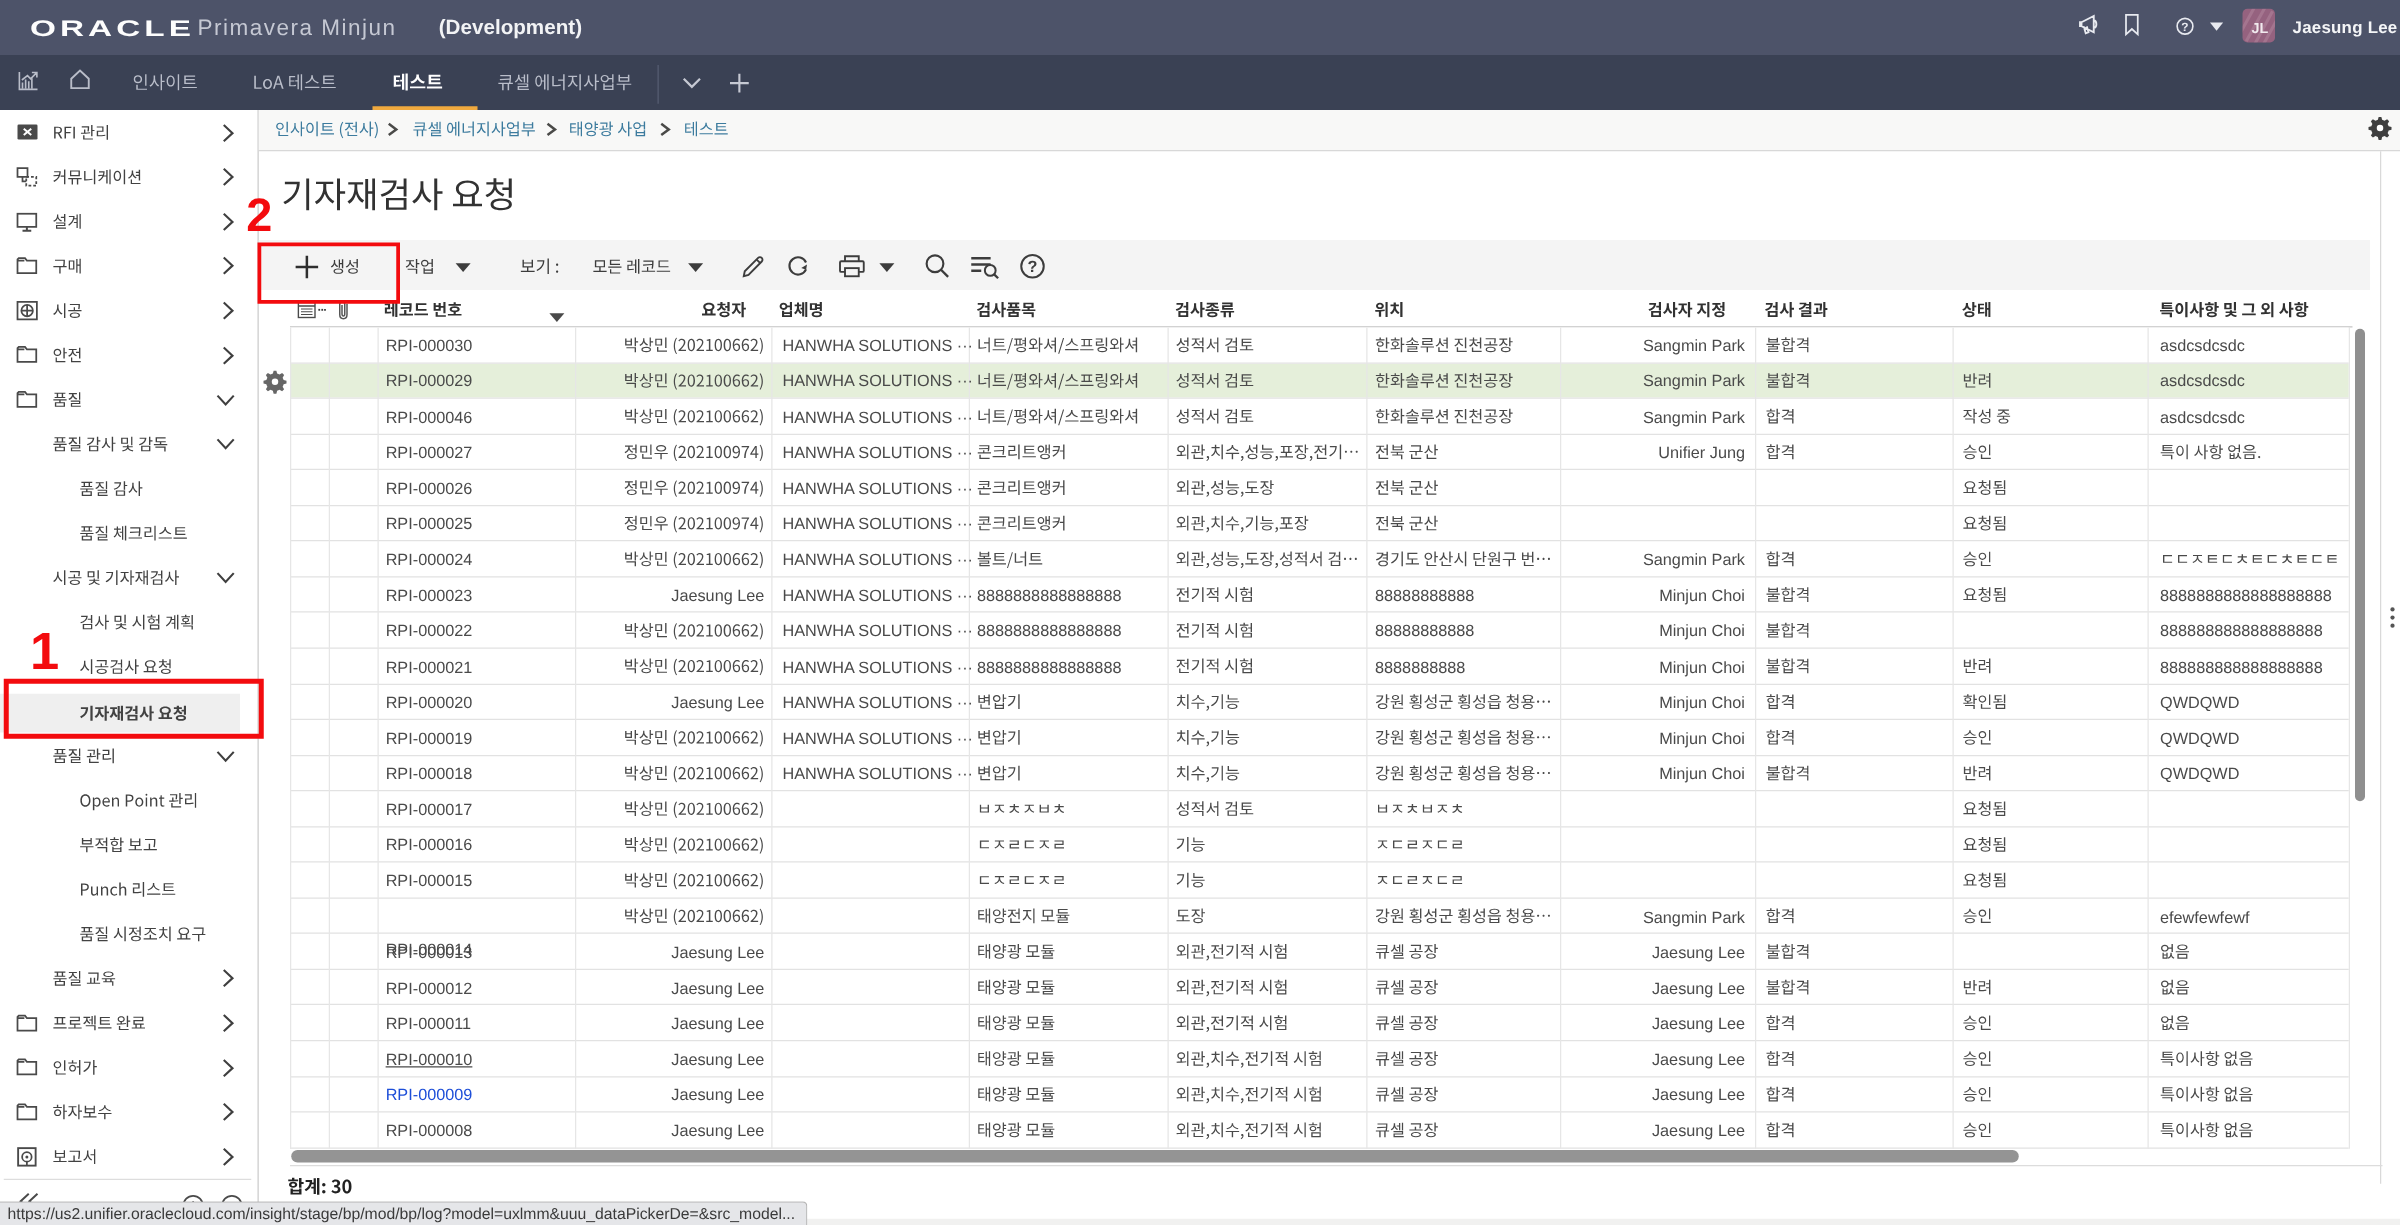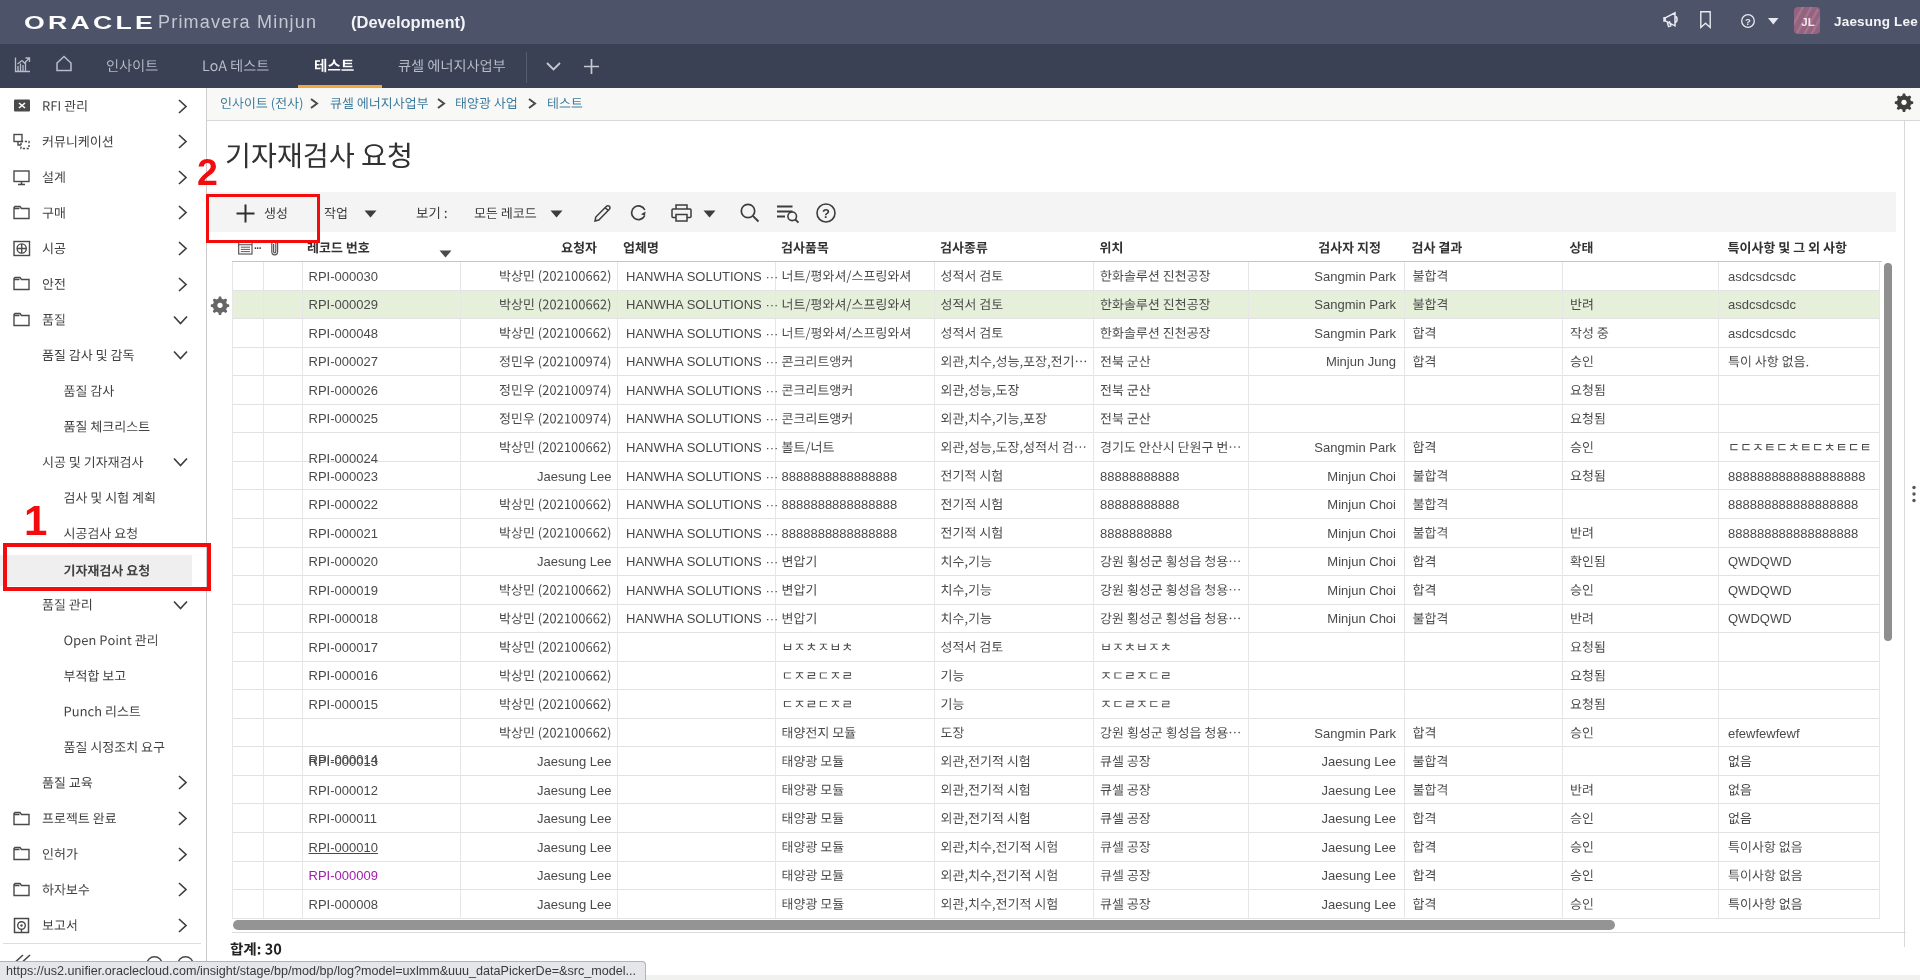--- a/index.html
+++ b/index.html
@@ -278,32 +278,32 @@
     <circle cx="8" cy="9.3" r="2.6" fill="#fff"></circle>
   </svg>
 <div style="position:absolute;left:308.5px;top:269.7px;font:400 13px 'Liberation Sans',sans-serif;color:#4a4a4a;line-height:13px;white-space:pre;">RPI-000030</div>
 <div style="position:absolute;left:626px;top:269.7px;font:400 13px 'Liberation Sans',sans-serif;color:#4a4a4a;line-height:13px;white-space:pre;">HANWHA SOLUTIONS ···</div>
 <div style="position:absolute;left:1247.5px;width:148.5px;text-align:right;top:269.7px;font:400 13px 'Liberation Sans',sans-serif;color:#4a4a4a;line-height:13px;white-space:pre;">Sangmin Park</div>
 <div style="position:absolute;left:1728px;top:269.7px;font:400 13px 'Liberation Sans',sans-serif;color:#4a4a4a;line-height:13px;white-space:pre;">asdcsdcsdc</div>
 <div style="position:absolute;left:308.5px;top:298.2px;font:400 13px 'Liberation Sans',sans-serif;color:#4a4a4a;line-height:13px;white-space:pre;">RPI-000029</div>
 <div style="position:absolute;left:626px;top:298.2px;font:400 13px 'Liberation Sans',sans-serif;color:#4a4a4a;line-height:13px;white-space:pre;">HANWHA SOLUTIONS ···</div>
 <div style="position:absolute;left:1247.5px;width:148.5px;text-align:right;top:298.2px;font:400 13px 'Liberation Sans',sans-serif;color:#4a4a4a;line-height:13px;white-space:pre;">Sangmin Park</div>
 <div style="position:absolute;left:1728px;top:298.2px;font:400 13px 'Liberation Sans',sans-serif;color:#4a4a4a;line-height:13px;white-space:pre;">asdcsdcsdc</div>
-<div style="position:absolute;left:308.5px;top:326.8px;font:400 13px 'Liberation Sans',sans-serif;color:#4a4a4a;line-height:13px;white-space:pre;">RPI-000048</div>
+<div style="position:absolute;left:308.5px;top:326.8px;font:400 13px 'Liberation Sans',sans-serif;color:#4a4a4a;line-height:13px;white-space:pre;">RPI-000046</div>
 <div style="position:absolute;left:626px;top:326.8px;font:400 13px 'Liberation Sans',sans-serif;color:#4a4a4a;line-height:13px;white-space:pre;">HANWHA SOLUTIONS ···</div>
 <div style="position:absolute;left:1247.5px;width:148.5px;text-align:right;top:326.8px;font:400 13px 'Liberation Sans',sans-serif;color:#4a4a4a;line-height:13px;white-space:pre;">Sangmin Park</div>
 <div style="position:absolute;left:1728px;top:326.8px;font:400 13px 'Liberation Sans',sans-serif;color:#4a4a4a;line-height:13px;white-space:pre;">asdcsdcsdc</div>
 <div style="position:absolute;left:308.5px;top:355.3px;font:400 13px 'Liberation Sans',sans-serif;color:#4a4a4a;line-height:13px;white-space:pre;">RPI-000027</div>
 <div style="position:absolute;left:626px;top:355.3px;font:400 13px 'Liberation Sans',sans-serif;color:#4a4a4a;line-height:13px;white-space:pre;">HANWHA SOLUTIONS ···</div>
-<div style="position:absolute;left:1247.5px;width:148.5px;text-align:right;top:355.3px;font:400 13px 'Liberation Sans',sans-serif;color:#4a4a4a;line-height:13px;white-space:pre;">Minjun Jung</div>
+<div style="position:absolute;left:1247.5px;width:148.5px;text-align:right;top:355.3px;font:400 13px 'Liberation Sans',sans-serif;color:#4a4a4a;line-height:13px;white-space:pre;">Unifier Jung</div>
 <div style="position:absolute;left:308.5px;top:383.9px;font:400 13px 'Liberation Sans',sans-serif;color:#4a4a4a;line-height:13px;white-space:pre;text-align:center;">RPI-000026</div>
 <div style="position:absolute;left:626px;top:383.9px;font:400 13px 'Liberation Sans',sans-serif;color:#4a4a4a;line-height:13px;white-space:pre;">HANWHA SOLUTIONS ···</div>
 <div style="position:absolute;left:308.5px;top:412.4px;font:400 13px 'Liberation Sans',sans-serif;color:#4a4a4a;line-height:13px;white-space:pre;">RPI-000025</div>
 <div style="position:absolute;left:626px;top:412.4px;font:400 13px 'Liberation Sans',sans-serif;color:#4a4a4a;line-height:13px;white-space:pre;">HANWHA SOLUTIONS ···</div>
-<div style="position:absolute;left:308.5px;top:441.0px;font:400 13px 'Liberation Sans',sans-serif;color:#4a4a4a;line-height:13px;white-space:pre;margin-top:11px;">RPI-000024</div>
+<div style="position:absolute;left:308.5px;top:441.0px;font:400 13px 'Liberation Sans',sans-serif;color:#4a4a4a;line-height:13px;white-space:pre;">RPI-000024</div>
 <div style="position:absolute;left:626px;top:441.0px;font:400 13px 'Liberation Sans',sans-serif;color:#4a4a4a;line-height:13px;white-space:pre;">HANWHA SOLUTIONS ···</div>
 <div style="position:absolute;left:1247.5px;width:148.5px;text-align:right;top:441.0px;font:400 13px 'Liberation Sans',sans-serif;color:#4a4a4a;line-height:13px;white-space:pre;">Sangmin Park</div>
 <div style="position:absolute;left:308.5px;top:469.5px;font:400 13px 'Liberation Sans',sans-serif;color:#4a4a4a;line-height:13px;white-space:pre;">RPI-000023</div>
 <div style="position:absolute;left:459.6px;width:151.89999999999998px;text-align:right;top:469.5px;font:400 13px 'Liberation Sans',sans-serif;color:#4a4a4a;line-height:13px;white-space:pre;">Jaesung Lee</div>
 <div style="position:absolute;left:626px;top:469.5px;font:400 13px 'Liberation Sans',sans-serif;color:#4a4a4a;line-height:13px;white-space:pre;">HANWHA SOLUTIONS ···</div>
 <div style="position:absolute;left:781.5px;top:469.5px;font:400 13px 'Liberation Sans',sans-serif;color:#4a4a4a;line-height:13px;white-space:pre;">8888888888888888</div>
 <div style="position:absolute;left:1100px;top:469.5px;font:400 13px 'Liberation Sans',sans-serif;color:#4a4a4a;line-height:13px;white-space:pre;">88888888888</div>
 <div style="position:absolute;left:1247.5px;width:148.5px;text-align:right;top:469.5px;font:400 13px 'Liberation Sans',sans-serif;color:#4a4a4a;line-height:13px;white-space:pre;">Minjun Choi</div>
 <div style="position:absolute;left:1728px;top:469.5px;font:400 13px 'Liberation Sans',sans-serif;color:#4a4a4a;line-height:13px;white-space:pre;">8888888888888888888</div>
 <div style="position:absolute;left:308.5px;top:498.1px;font:400 13px 'Liberation Sans',sans-serif;color:#4a4a4a;line-height:13px;white-space:pre;">RPI-000022</div>
@@ -342,21 +342,21 @@
 <div style="position:absolute;left:1247.5px;width:148.5px;text-align:right;top:755.0px;font:400 13px 'Liberation Sans',sans-serif;color:#4a4a4a;line-height:13px;white-space:pre;">Jaesung Lee</div>
 <div style="position:absolute;left:308.5px;top:783.6px;font:400 13px 'Liberation Sans',sans-serif;color:#4a4a4a;line-height:13px;white-space:pre;">RPI-000012</div>
 <div style="position:absolute;left:459.6px;width:151.89999999999998px;text-align:right;top:783.6px;font:400 13px 'Liberation Sans',sans-serif;color:#4a4a4a;line-height:13px;white-space:pre;">Jaesung Lee</div>
 <div style="position:absolute;left:1247.5px;width:148.5px;text-align:right;top:783.6px;font:400 13px 'Liberation Sans',sans-serif;color:#4a4a4a;line-height:13px;white-space:pre;">Jaesung Lee</div>
 <div style="position:absolute;left:308.5px;top:812.1px;font:400 13px 'Liberation Sans',sans-serif;color:#4a4a4a;line-height:13px;white-space:pre;">RPI-000011</div>
 <div style="position:absolute;left:459.6px;width:151.89999999999998px;text-align:right;top:812.1px;font:400 13px 'Liberation Sans',sans-serif;color:#4a4a4a;line-height:13px;white-space:pre;">Jaesung Lee</div>
 <div style="position:absolute;left:1247.5px;width:148.5px;text-align:right;top:812.1px;font:400 13px 'Liberation Sans',sans-serif;color:#4a4a4a;line-height:13px;white-space:pre;">Jaesung Lee</div>
 <div style="position:absolute;left:308.5px;top:840.7px;font:400 13px 'Liberation Sans',sans-serif;color:#4a4a4a;line-height:13px;white-space:pre;text-decoration:underline;">RPI-000010</div>
 <div style="position:absolute;left:459.6px;width:151.89999999999998px;text-align:right;top:840.7px;font:400 13px 'Liberation Sans',sans-serif;color:#4a4a4a;line-height:13px;white-space:pre;">Jaesung Lee</div>
 <div style="position:absolute;left:1247.5px;width:148.5px;text-align:right;top:840.7px;font:400 13px 'Liberation Sans',sans-serif;color:#4a4a4a;line-height:13px;white-space:pre;">Jaesung Lee</div>
-<div style="position:absolute;left:308.5px;top:869.2px;font:400 13px 'Liberation Sans',sans-serif;color:#a21caf;line-height:13px;white-space:pre;">RPI-000009</div>
+<div style="position:absolute;left:308.5px;top:869.2px;font:400 13px 'Liberation Sans',sans-serif;color:#1d4ed8;line-height:13px;white-space:pre;">RPI-000009</div>
 <div style="position:absolute;left:459.6px;width:151.89999999999998px;text-align:right;top:869.2px;font:400 13px 'Liberation Sans',sans-serif;color:#4a4a4a;line-height:13px;white-space:pre;">Jaesung Lee</div>
 <div style="position:absolute;left:1247.5px;width:148.5px;text-align:right;top:869.2px;font:400 13px 'Liberation Sans',sans-serif;color:#4a4a4a;line-height:13px;white-space:pre;">Jaesung Lee</div>
 <div style="position:absolute;left:308.5px;top:897.8px;font:400 13px 'Liberation Sans',sans-serif;color:#4a4a4a;line-height:13px;white-space:pre;">RPI-000008</div>
 <div style="position:absolute;left:459.6px;width:151.89999999999998px;text-align:right;top:897.8px;font:400 13px 'Liberation Sans',sans-serif;color:#4a4a4a;line-height:13px;white-space:pre;">Jaesung Lee</div>
 <div style="position:absolute;left:1247.5px;width:148.5px;text-align:right;top:897.8px;font:400 13px 'Liberation Sans',sans-serif;color:#4a4a4a;line-height:13px;white-space:pre;">Jaesung Lee</div>
 <div style="position:absolute;left:1903.5px;top:121px;width:1px;height:826px;background:#d9d9d9;"></div>
 <div style="position:absolute;left:1884px;top:263px;width:7.5px;height:378px;background:#8f8f8f;border-radius:4px"></div>
 <svg style="position:absolute;left:1911px;top:485px;overflow:visible;" width="6" height="18" viewBox="0 0 6 18">
     <circle cx="3" cy="2.5" r="1.7" fill="#555"></circle>
     <circle cx="3" cy="9" r="1.7" fill="#555"></circle>

